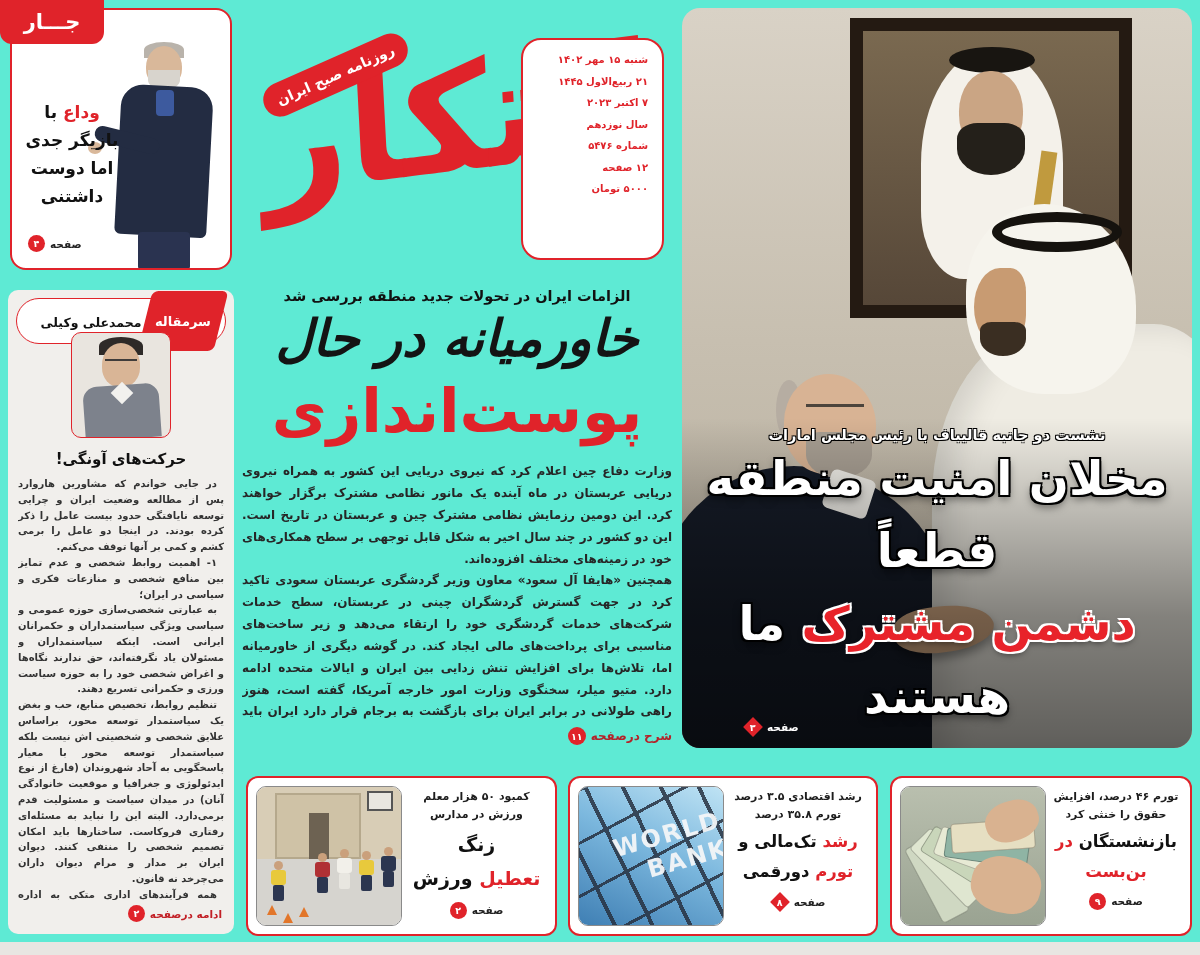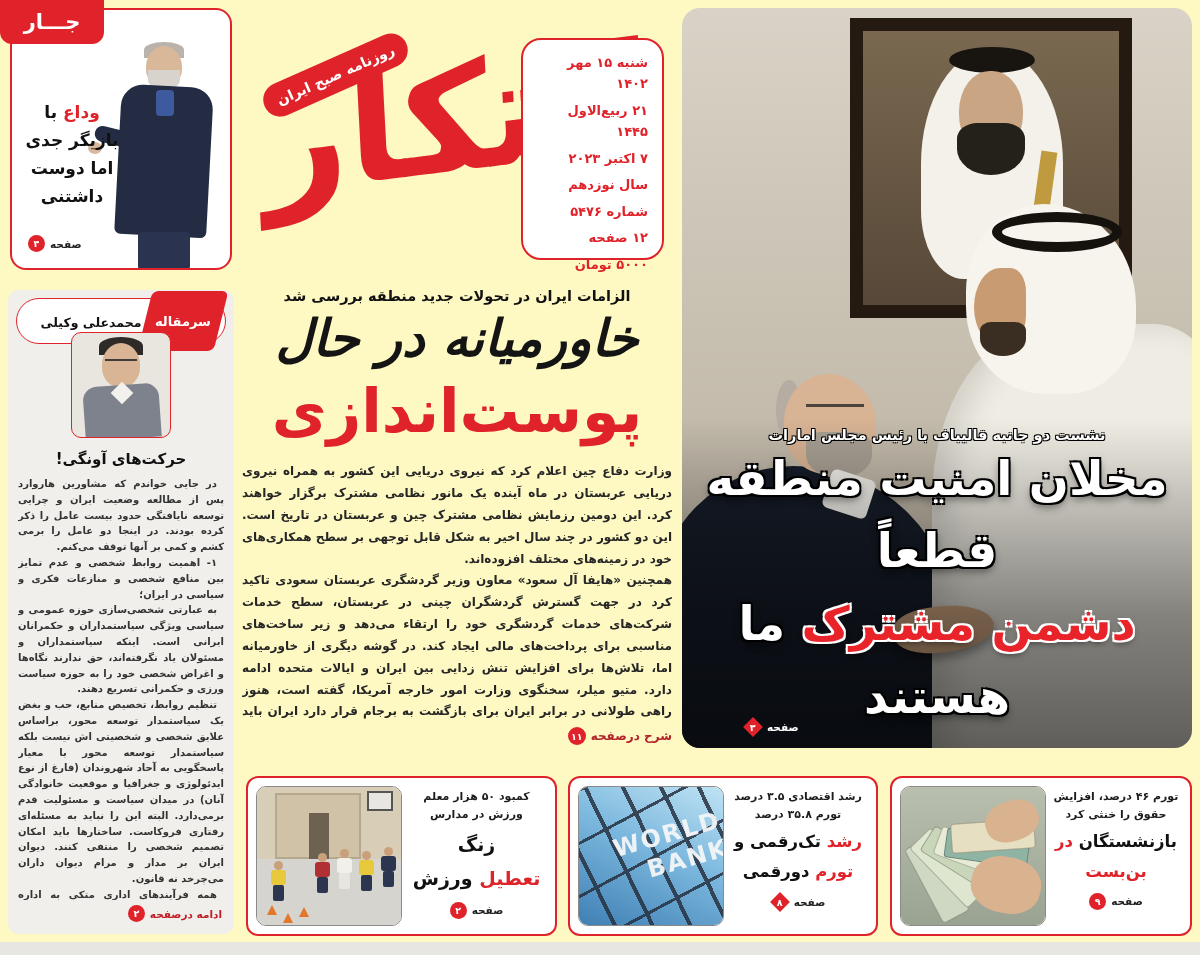--- a/index.html
+++ b/index.html
@@ -1,19 +1,19 @@
 <!DOCTYPE html>
 <html dir="rtl" lang="fa"><head>
 <meta charset="utf-8">
 <style>
   html,body{margin:0;padding:0;background:#eceae6;}
   *{box-sizing:border-box;}
   .page{
     position:relative;width:1200px;height:955px;margin:0 auto;
-    background:#fef9c3;overflow:hidden;
+    background:#5eead4;overflow:hidden;
     font-family:"DejaVu Sans",sans-serif;color:#1b1b1b;
   }
   
   .corner-label{
     position:absolute;left:0;top:0;width:104px;height:44px;z-index:6;
     background:#e0232a;color:#fff;font-size:21px;font-weight:bold;
     display:flex;align-items:center;justify-content:center;
     border-radius:0 0 12px 12px;letter-spacing:1px;
   }
   
@@ -44,21 +44,21 @@
   
   .masthead{position:absolute;left:240px;top:0;width:436px;height:286px;z-index:1;}
   .logo-text{position:absolute;left:0;top:8px;width:100%;text-align:center;
     font-size:148px;font-weight:bold;color:#e0232a;line-height:1.5;
     transform:rotate(-7deg) skewX(-4deg);}
   .logo-sub{position:absolute;left:18px;top:58px;background:#e0232a;color:#fff;
     font-size:14px;font-weight:bold;padding:9px 14px;border-radius:24px;
     transform:rotate(-24deg);z-index:2;white-space:nowrap;}
   .date-box{position:absolute;left:521px;top:38px;width:143px;height:222px;background:#fff;
     border:2px solid #e0232a;border-radius:20px;z-index:4;padding:12px 14px;}
-  .date-box p{margin:0 0 5px 0;color:#e0232a;font-size:13px;font-weight:bold;text-align:right;line-height:1.65;}
+  .date-box p{margin:0 0 5px 0;color:#e0232a;font-size:10px;font-weight:bold;text-align:right;line-height:1.65;}
   
   .lead{position:absolute;left:242px;top:288px;width:430px;height:482px;}
   .lead .kicker{text-align:center;font-size:14.5px;font-weight:bold;color:#111;}
   .lead .h-black{text-align:center;font-size:51px;font-weight:bold;color:#141414;line-height:1.3;margin-top:2px;font-style:italic;}
   .lead .h-red{text-align:center;font-size:60px;font-weight:bold;color:#e0232a;line-height:1.25;margin-top:2px;}
   .lead .body{margin-top:12px;height:258px;overflow:hidden;}
   .lead .body p{margin:0;font-size:12px;font-weight:bold;line-height:1.82;text-align:justify;color:#262626;}
   .more-row{display:inline-flex;align-items:center;gap:5px;font-size:12px;font-weight:bold;color:#b3232a;margin-top:8px;}
   .more-row .badge-circle{width:18px;height:18px;}
   
@@ -328,21 +328,21 @@
         <div class="grid"></div>
         <div class="letters">WORLD BANK</div>
       </div>
     </div>
     <div class="txt">
       <div class="bkicker">
         <div>رشد اقتصادی ۳.۵ درصد</div>
         <div>تورم ۳۵.۸ درصد</div>
       </div>
       <div class="btitle">
-        <div><span class="red">رشد</span><span> تک‌رقمی و</span></div>
+        <div><span class="red">رشد</span><span> تک‌مالی و</span></div>
         <div><span class="red">تورم</span><span> دورقمی</span></div>
       </div>
       <div class="badge-row">
         <span>صفحه</span>
         <span class="badge-diamond">
             <span>۸</span>
           </span>
       </div>
     </div>
   </div>

